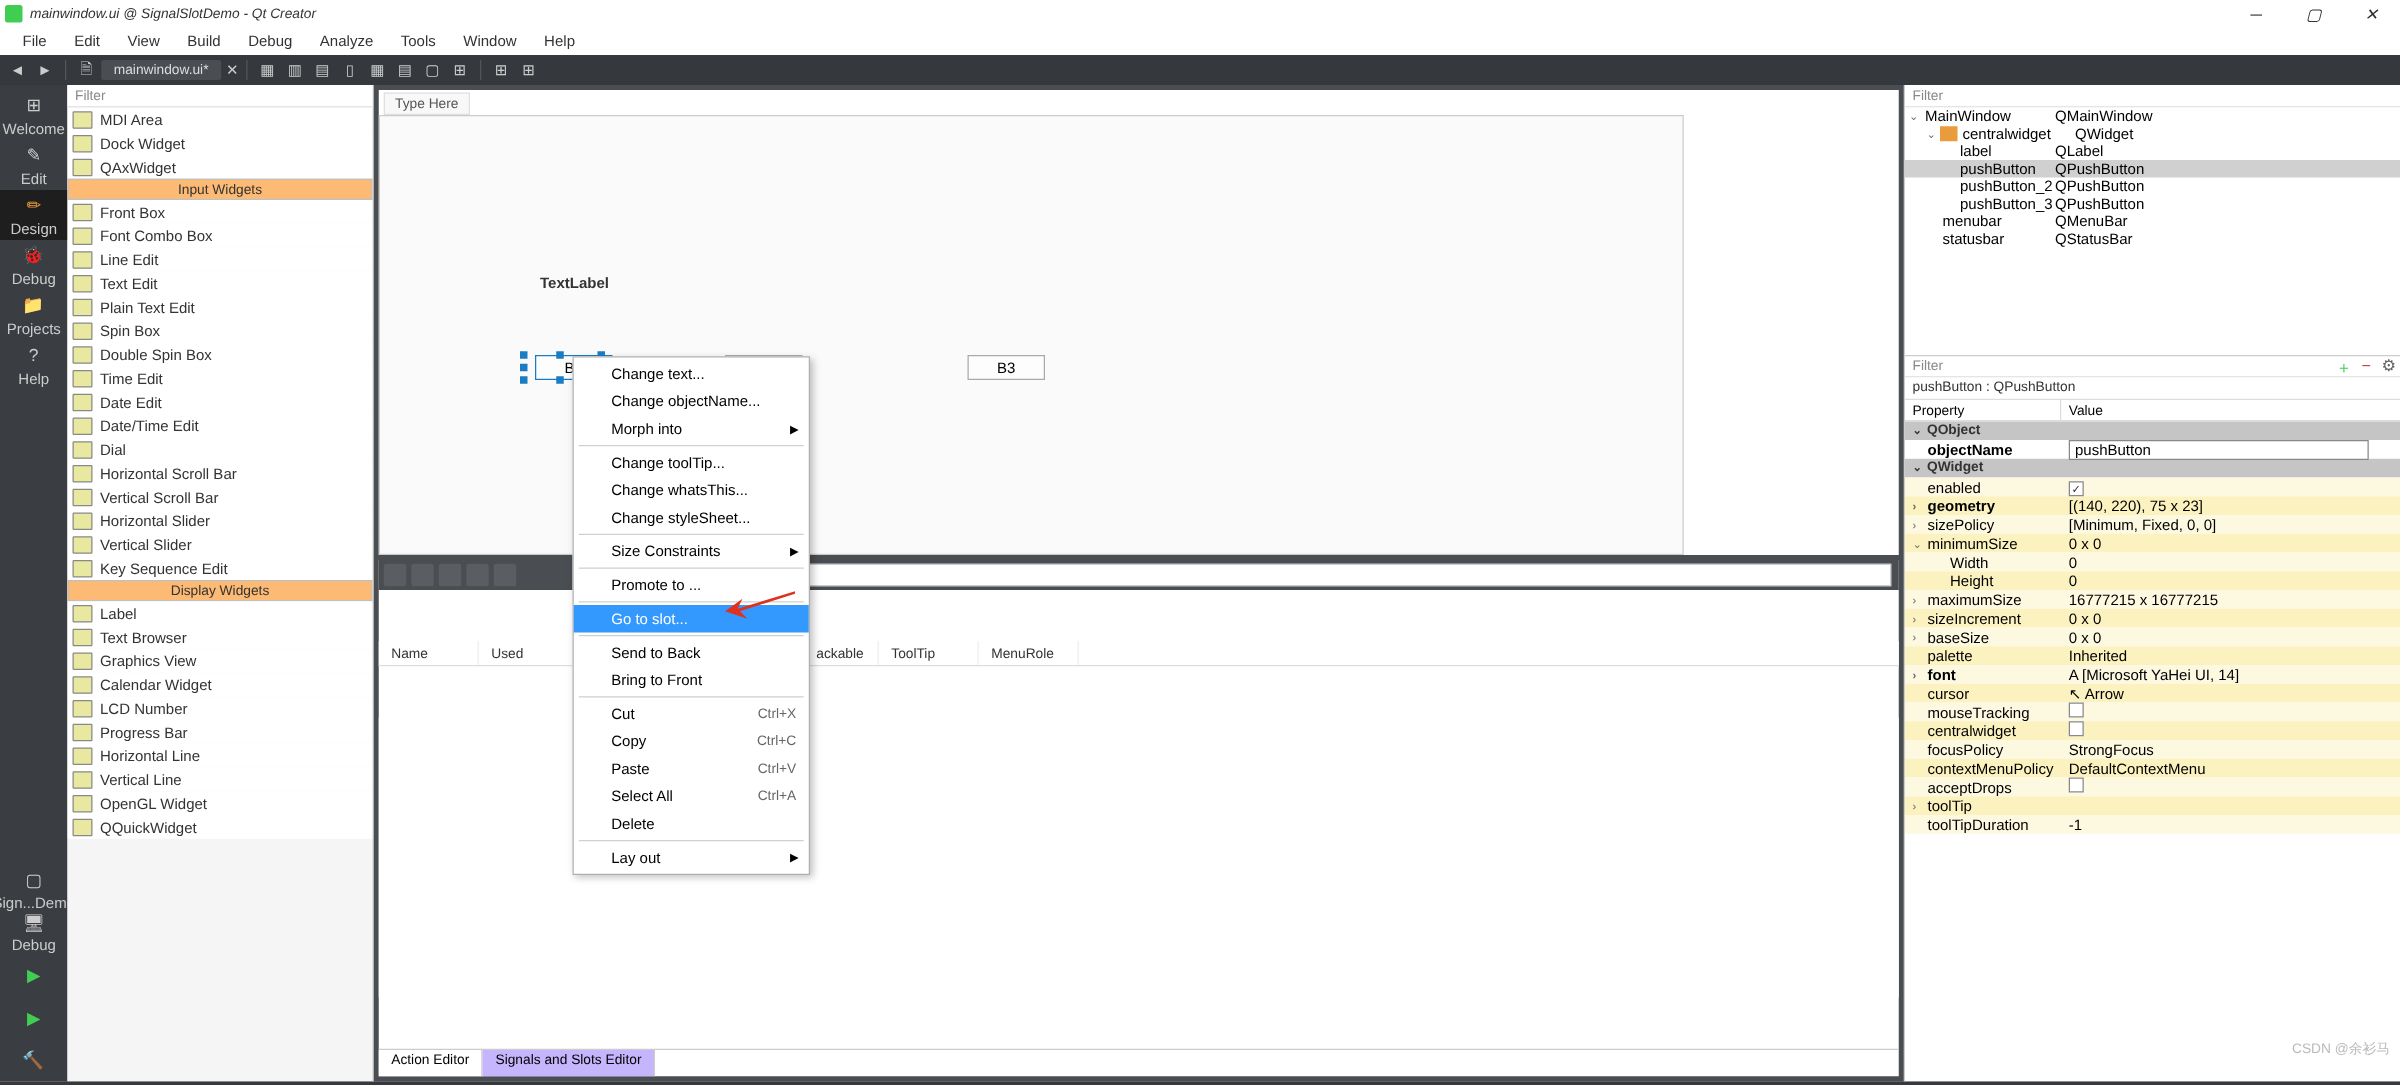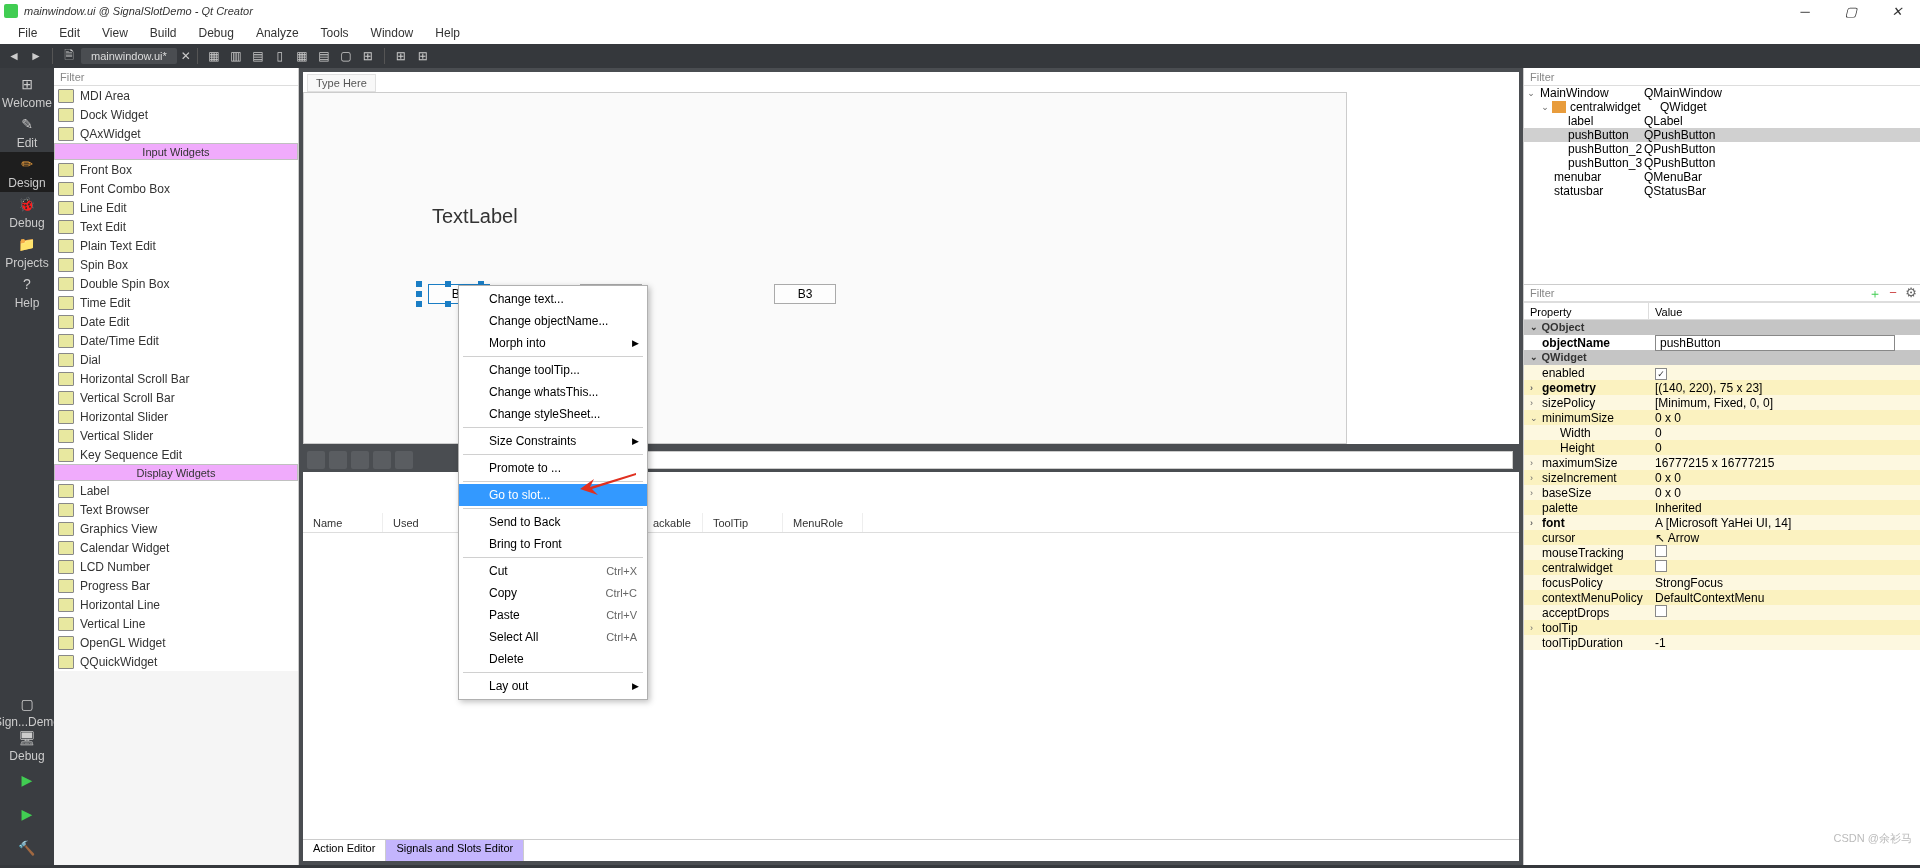--- a/index.html
+++ b/index.html
@@ -20,28 +20,28 @@
 .modebar { width: 54px; background: #3a3d41; display: flex; flex-direction: column; align-items: center; padding-top: 4px; }
 .mode { width: 54px; height: 40px; display: flex; flex-direction: column; align-items: center; justify-content: center; color: #ccc; font-size: 10px; gap: 2px; }
 .mode.active { background: #1e1e1e; }
 .mode .micon { width: 20px; height: 20px; display: flex; align-items: center; justify-content: center; font-size: 14px; }
 .mode.design .micon { color: #e89c3c; }
 .modebar .spacer { flex: 1; }
 .mode.small { height: 34px; font-size: 9px; }
 .widgetbox { width: 245px; background: #f5f5f5; border-right: 1px solid #ccc; display: flex; flex-direction: column; }
 .filterbar { height: 18px; background: #ffffff; border-bottom: 1px solid #ddd; display: flex; align-items: center; padding-left: 6px; font-size: 11px; color: #888; }
 .wlist { flex: 1; overflow-y: auto; overflow-x: hidden; }
-.wcat { height: 17px; background: #f0abfc; border: 1px solid #c0c0c0; text-align: center; font-size: 11px; color: #333; display: flex; align-items: center; justify-content: center; }
+.wcat { height: 17px; background: #fdba74; border: 1px solid #c0c0c0; text-align: center; font-size: 11px; color: #333; display: flex; align-items: center; justify-content: center; }
 .witem { height: 19px; display: flex; align-items: center; padding-left: 4px; background: #fff; font-size: 11px; color: #333; }
 .witem .wicon { width: 16px; height: 14px; margin-right: 6px; background: #e8e8a0; border: 1px solid #888; border-radius: 1px; }
 .canvas-area { flex: 1; background: #4a4d51; display: flex; flex-direction: column; position: relative; }
 .design-surface { background: #ffffff; margin: 4px; height: 372px; position: relative; }
 .typehere { position: absolute; top: 2px; left: 4px; padding: 2px 8px; font-size: 11px; color: #555; background: #f8f8f8; border: 1px solid #e0e0e0; }
 .form-bg { position: absolute; top: 20px; left: 0; right: 172px; bottom: 0; background-image: radial-gradient(#d0d0d0 0.5px, #fafafa 0.5px); background-size: 8px 8px; border: 1px solid #ccc; }
-.textlabel { position: absolute; top: 112px; left: 128px; font-size: 20px; color: #333; }
+.textlabel { position: absolute; top: 126px; left: 128px; font-size: 12px; color: #333; font-weight: bold; }
 .btn { position: absolute; width: 62px; height: 20px; background: #fdfdfd; border: 1px solid #aaa; text-align: center; font-size: 12px; line-height: 18px; }
 .btn.b1 { top: 191px; left: 124px; border: 1px solid #1a7dc4; }
 .btn.b2 { top: 191px; left: 276px; }
 .btn.b3 { top: 191px; left: 470px; }
 .handle { position: absolute; width: 6px; height: 6px; background: #1a7dc4; }
 .action-panel { flex: 1; background: #ffffff; margin: 0 4px 4px 4px; display: flex; flex-direction: column; gap: 41px; }
 .action-toolbar { height: 24px; background: #4a4d51; display: flex; align-items: center; gap: 4px; padding-left: 4px; }
 .action-toolbar .abtn { width: 18px; height: 18px; background: #5a5d61; border-radius: 2px; }
 .action-filter { flex: 1; margin-left: 140px; margin-right: 6px; background: #ffffff; height: 18px; border: 1px solid #ccc; font-size: 11px; padding-left: 4px; line-height: 16px; color: #888; }
 .action-header { height: 20px; background: #ffffff; border-bottom: 1px solid #ddd; display: flex; }
@@ -404,20 +404,21 @@
           <span class="oname" style="width:90px">statusbar</span>
           <span class="oclass">QStatusBar</span>
         </div>
       </div>
     <div class="prop-filter">
       <div class="pf">Filter</div>
       <div class="pbtn">＋</div>
       <div class="pbtn" style="color:#c44">−</div>
       <div class="pbtn" style="color:#666">⚙</div>
     </div>
+    <div class="prop-title">pushButton : QPushButton</div>
     <div class="prop-header">
       <div class="ph">Property</div>
       <div class="ph">Value</div>
     </div>
     <div class="prop-list" id="prop-list">
         <div class="prop-section"><span class="arrow">⌄</span>QObject</div>
         <div class="prop-row  bold">
           <div class="pname" style="">
             <span class="arrow"></span>
             <span>objectName</span>

